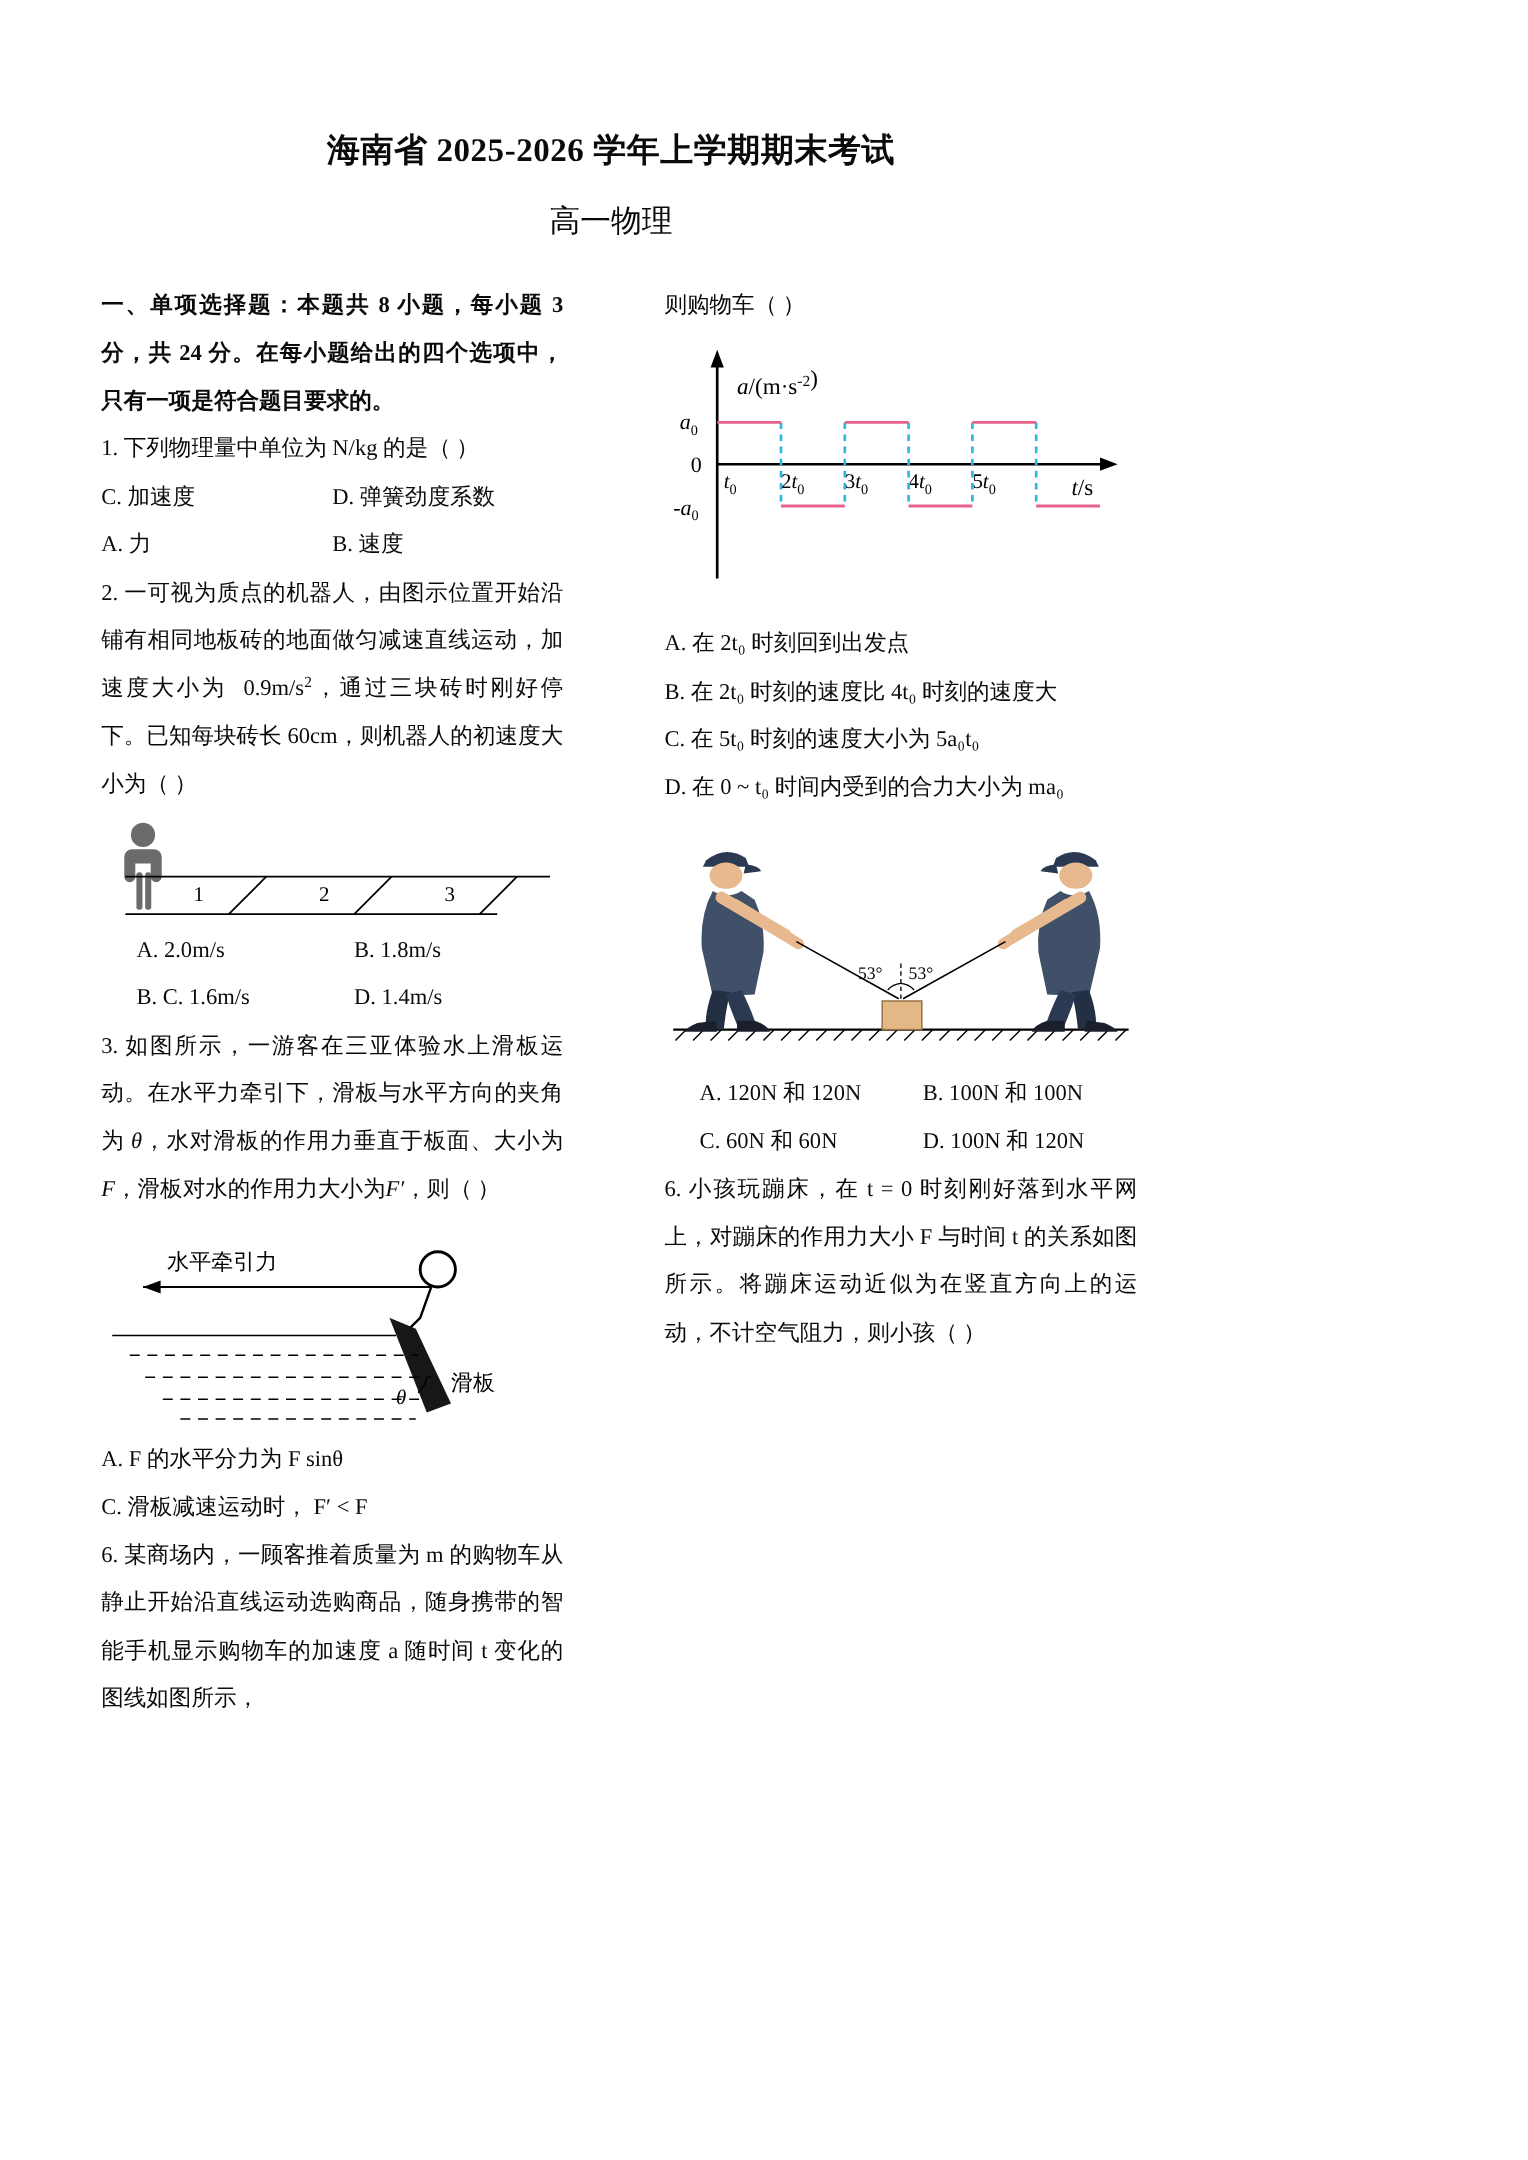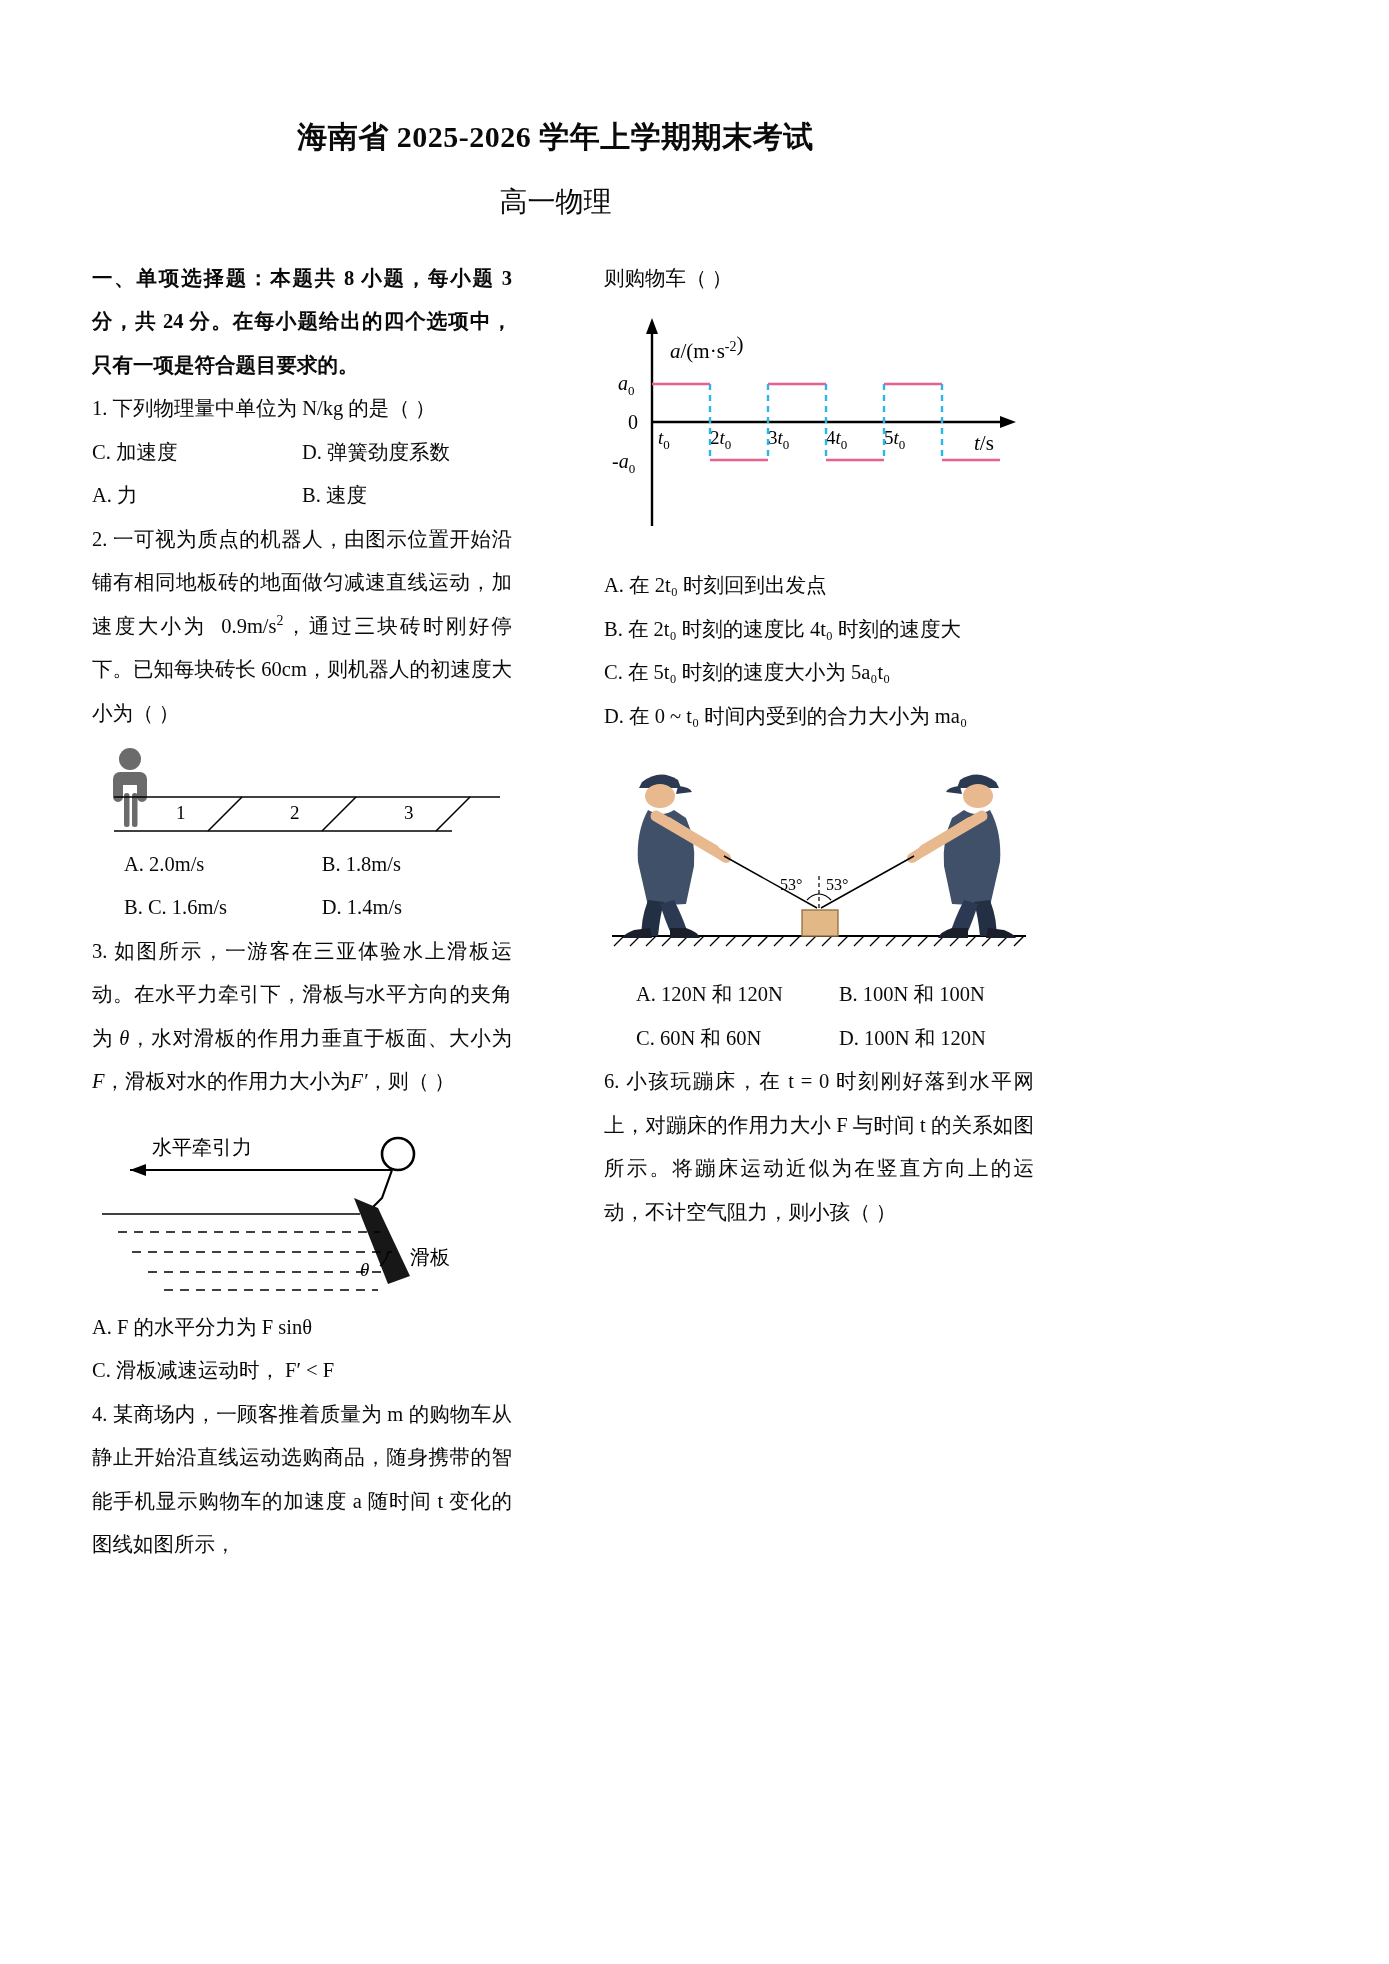--- a/index.html
+++ b/index.html
@@ -182,21 +182,21 @@
           <line x1="26" y1="120" x2="288" y2="120" stroke="#000" stroke-width="1.4" stroke-dasharray="9 7"></line>
           <line x1="40" y1="140" x2="300" y2="140" stroke="#000" stroke-width="1.4" stroke-dasharray="9 7"></line>
           <line x1="56" y1="160" x2="292" y2="160" stroke="#000" stroke-width="1.4" stroke-dasharray="9 7"></line>
           <line x1="72" y1="178" x2="286" y2="178" stroke="#000" stroke-width="1.4" stroke-dasharray="9 7"></line>
         </svg>
       </div>
 
       <p class="opts">A. F 的水平分力为 F sinθ</p>
       <p class="opts">C. 滑板减速运动时，  F′ &lt; F</p>
 
-      <p class="q">4. 某商场内，一顾客推着质量为 m 的购物车从静止开始沿直线运动选购商品，随身携带的智能手机显示购物车的加速度 a 随时间 t 变化的图线如图所示，</p>
+      <p class="q">6. 某商场内，一顾客推着质量为 m 的购物车从静止开始沿直线运动选购商品，随身携带的智能手机显示购物车的加速度 a 随时间 t 变化的图线如图所示，</p>
     </div>
 
     <div class="col-divider"></div>
 
     <div class="col col-right">
 
       <p class="q">则购物车（        ）</p>
 
       <div class="fig-at">
         <svg width="420" height="240" viewBox="0 0 420 240">

